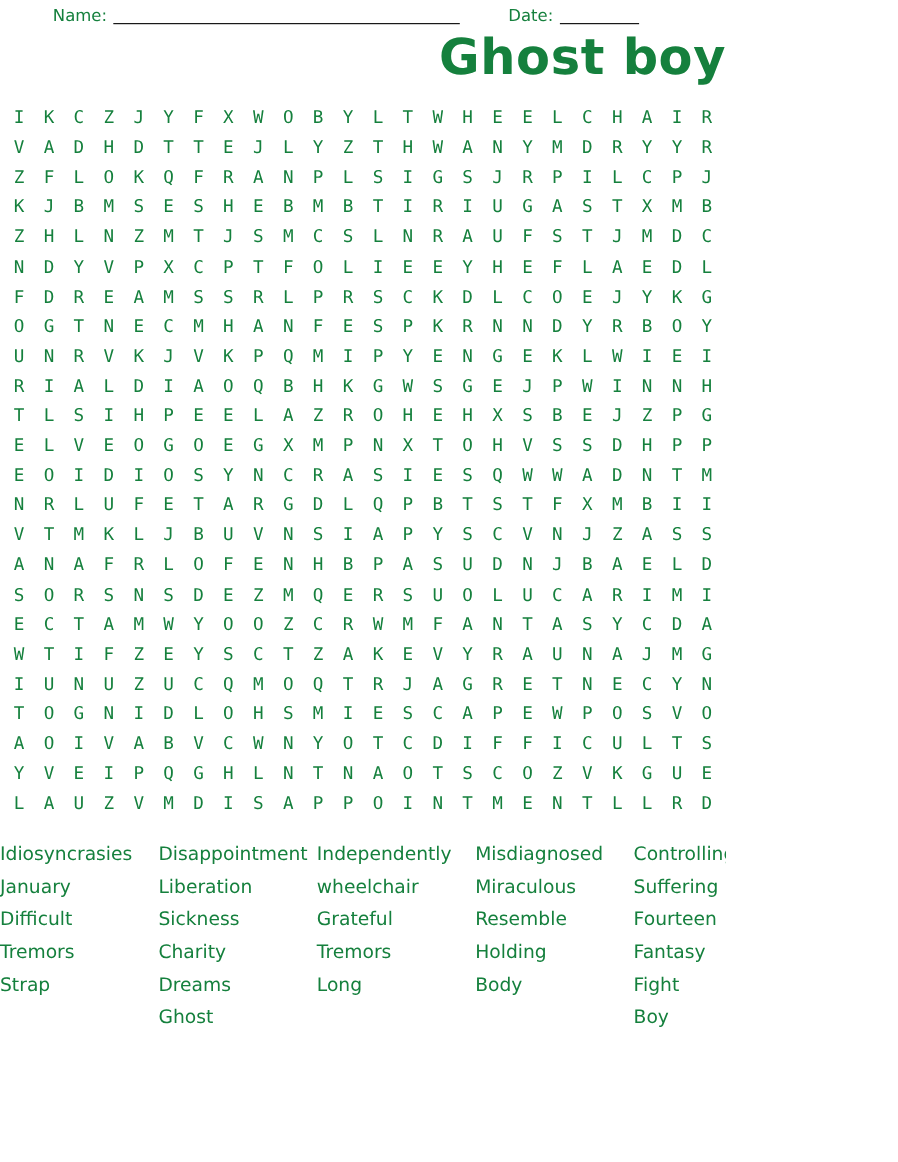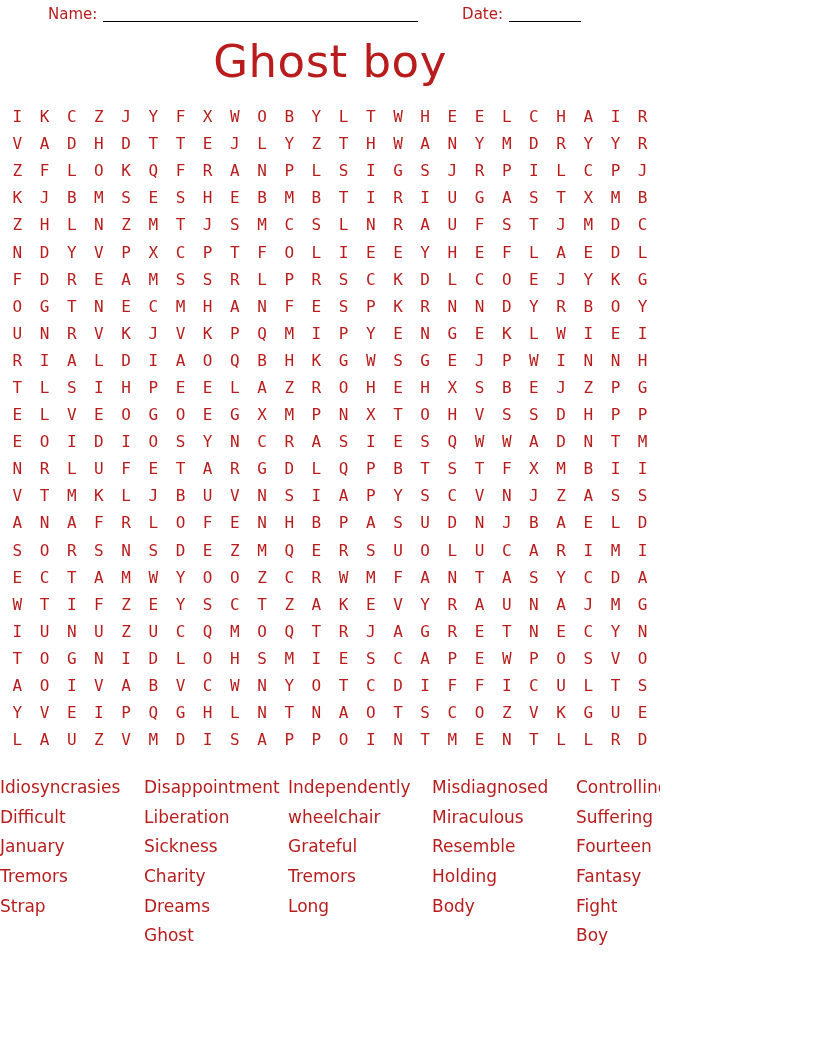--- a/index.html
+++ b/index.html
@@ -1,33 +1,33 @@
 <!DOCTYPE html>
 <html><head>
 <meta charset="utf-8">
 <style>
   html,body{margin:0;padding:0;background:#ffffff;}
   .page{
-    width:660px;height:1056px;background:#ffffff;color:#b91c1c;
+    width:660px;height:1056px;background:#ffffff;color:#15803d;
     font-family:"DejaVu Sans","Liberation Sans",sans-serif;
     box-sizing:border-box;overflow:hidden;position:relative;
   }
   .header{
     display:flex;align-items:flex-end;
     padding:5px 79px 0 48px;
     font-size:15px;line-height:18px;
   }
   .blank-line{border-bottom:1.6px solid #000;height:15px;}
   .name-line{flex:1;margin:0 0 1px 6px;}
   .date-label{margin-left:44px;}
   .date-line{width:72px;margin:0 0 1px 6px;}
   .title{
-    text-align:center;
-    font-size:45px;font-weight:400;
-    margin:12px 0 0 0;letter-spacing:0.5px;
+    text-align:right;
+    font-size:45px;font-weight:700;
+    margin:2px 0 0 0;letter-spacing:0.5px;
   }
   .grid{
     display:grid;
     grid-template-columns:repeat(24,27.2px);
     grid-auto-rows:27.1px;
     justify-content:center;
     margin-top:15px;
     font-family:"DejaVu Sans Mono","Liberation Mono",monospace;
     font-size:16px;font-weight:500;
   }
@@ -629,22 +629,22 @@
       <span class="cell">T</span>
       <span class="cell">L</span>
       <span class="cell">L</span>
       <span class="cell">R</span>
       <span class="cell">D</span>
     </div>
 
   <div class="words" id="words">
       <div class="word-col">
         <div class="word">Idiosyncrasies</div>
+        <div class="word">January</div>
         <div class="word">Difficult</div>
-        <div class="word">January</div>
         <div class="word">Tremors</div>
         <div class="word">Strap</div>
       </div>
       <div class="word-col">
         <div class="word">Disappointment</div>
         <div class="word">Liberation</div>
         <div class="word">Sickness</div>
         <div class="word">Charity</div>
         <div class="word">Dreams</div>
         <div class="word">Ghost</div>

